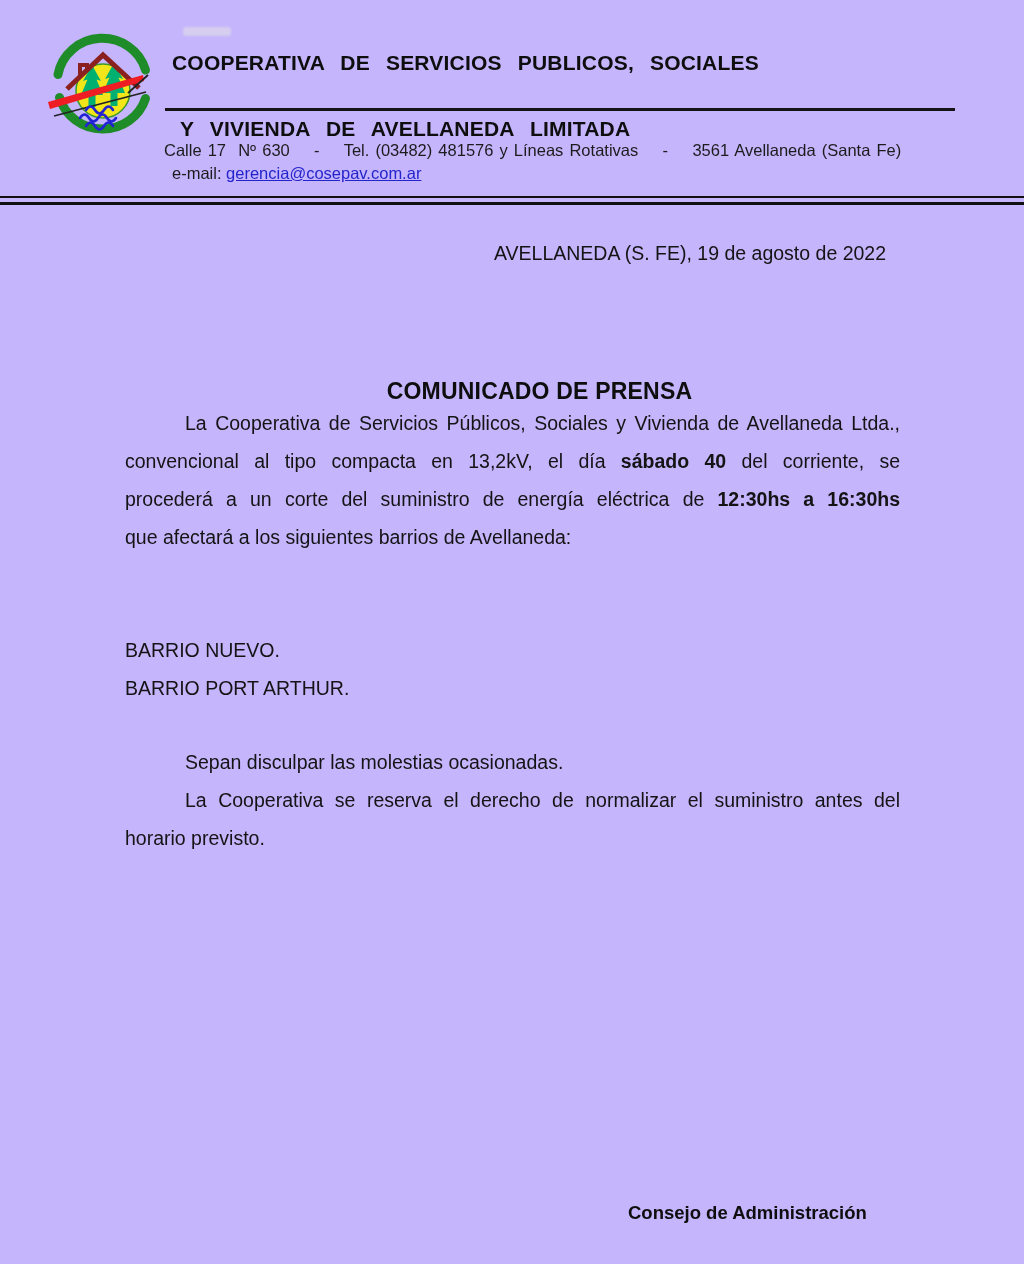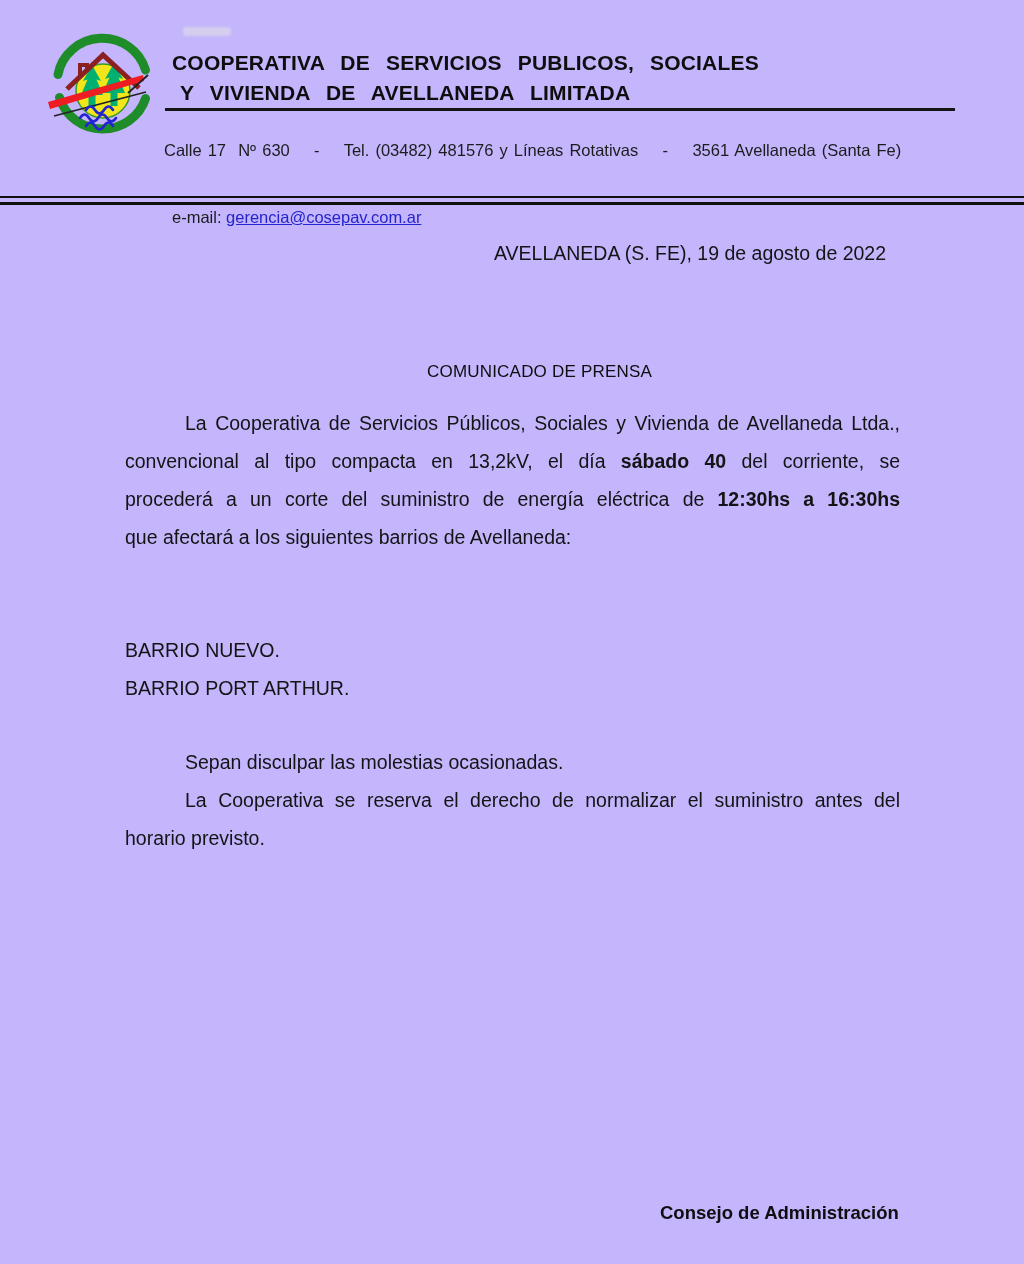--- a/index.html
+++ b/index.html
@@ -33,21 +33,21 @@
     left: 172px; top: 48px;
     width: 640px;
     font-weight: bold;
     font-size: 21px;
     line-height: 30px;
     letter-spacing: .2px;
     word-spacing: 10px;
     color: #0e0e0e;
     white-space: nowrap;
   }
-  .org-title .line2 { padding-left: 8px; }
+  .org-title .line2 { padding-left: 8px; margin-top: 36px; }
   .title-rule {
     position: absolute;
     left: 165px; top: 108px;
     width: 790px; height: 3px;
     background: #141414;
   }
   .address {
     position: absolute;
     left: 164px; top: 139px;
     font-size: 16.5px;
@@ -55,21 +55,20 @@
     color: #1c1c1c;
     word-spacing: 1.5px;
     white-space: nowrap;
   }
   .email-line {
     position: absolute;
     left: 172px; top: 162px;
     font-size: 16.5px;
     line-height: 23px;
     color: #1c1c1c;
-    margin-top: 44px;
   }
   .email-link {
     color: #2424cc;
     text-decoration: underline;
     cursor: pointer;
   }
   .rule-thin {
     position: absolute;
     left: 0; top: 196px;
     width: 1024px; height: 2px;
@@ -84,27 +83,27 @@
 
   
   .dateline {
     position: absolute;
     left: 494px; top: 242px;
     font-size: 19.5px;
     color: #141414;
   }
   .doc-title {
     position: absolute;
-    left: 125px; top: 362px;
+    left: 125px; top: 378px;
     width: 775px;
     padding-left: 54px;
     box-sizing: border-box;
     text-align: center;
-    font-weight: normal;
-    font-size: 17px;
+    font-weight: bold;
+    font-size: 23px;
     letter-spacing: .2px;
     color: #0e0e0e;
   }
   .para1 {
     position: absolute;
     left: 125px; top: 404px;
     width: 775px;
     font-size: 19.5px;
     line-height: 38px;
     color: #141414;
@@ -121,21 +120,21 @@
   .closing {
     position: absolute;
     left: 125px; top: 743px;
     width: 775px;
     font-size: 19.5px;
     line-height: 38px;
     color: #141414;
   }
   .signature {
     position: absolute;
-    left: 660px; top: 1202px;
+    left: 628px; top: 1202px;
     font-size: 18.5px;
     font-weight: bold;
     color: #0e0e0e;
   }
   strong { font-weight: bold; }
 </style>
 </head>
 <body>
 
 <div class="page">

